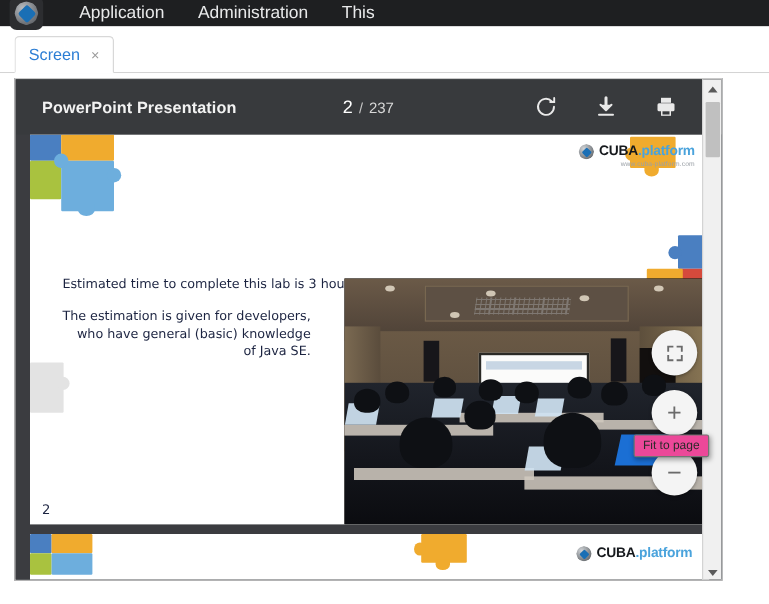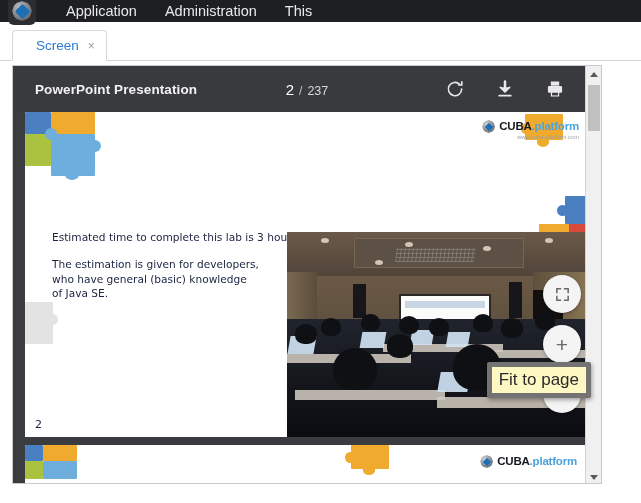--- a/index.html
+++ b/index.html
@@ -52,21 +52,21 @@
   .tabstrip {
     height: 39px; width: 641px;
     background: #ffffff;
     border-bottom: 1px solid #d4d4d4;
     display: flex; align-items: flex-end;
     padding-left: 12px;
   }
   .tab {
     display: flex; align-items: center;
     height: 31px;
-    padding: 0 11px 0 23px;
+    padding: 0 11px 0 11px;
     border: 1px solid #d8d8d8;
     border-bottom: 1px solid #ffffff;
     border-radius: 4px 4px 0 0;
     background: #ffffff;
     position: relative; top: 1px;
   }
   .tab-label { color: #2b7dd4; font-size: 13.5px; }
   .tab-close {
     color: #9b9b9b; font-size: 12px;
     margin-left: 9px; line-height: 1;
@@ -271,25 +271,25 @@
     background: #f4f4f4;
     display: flex; align-items: center; justify-content: center;
     box-shadow: 0 1px 3px rgba(0,0,0,.35);
     cursor: pointer;
   }
   .zbtn svg { display: block; }
   .zsign { font-size: 21px; color: #6b6b6b; line-height: 1; font-family: "Liberation Sans", sans-serif; }
 
   .tooltip {
     position: absolute; right: 12px; top: 250px;
-    background: #fef9c3;
-    border: 5px solid #737373;
+    background: #ec4899;
+    border: 1px solid #737373;
     border-radius: 2px;
     padding: 3px 7px;
-    font-size: 17px; color: #2a2a2a;
+    font-size: 10px; color: #2a2a2a;
     box-shadow: 1px 2px 4px rgba(0,0,0,.35);
     white-space: nowrap;
     z-index: 8;
   }
 
   
   .sbar {
     position: absolute; right: 0; top: 0;
     width: 16px; height: 419px;
     background: #f0f0f0;
@@ -409,21 +409,21 @@
         <div class="cuba-top">
           <div class="cuba">
             <span class="mark"></span>
             <span class="w1">CUBA</span>
             <span class="w2">.platform</span>
           </div>
           <div class="cuba-url">www.cuba-platform.com</div>
         </div>
 
         <div class="slide-p2">Estimated time to complete this lab is 3 hours.</div>
-        <div class="slide-p3" style="white-space:pre-line;">The estimation is given for developers,
+        <div class="slide-p3" style="white-space:pre-line;text-align:right;">The estimation is given for developers,
 who have general (basic) knowledge
 of Java SE.</div>
 
         <div class="slide-pagenum">2</div>
 
         <div class="photo">
           <div class="ph-ceiling"></div>
           <div class="ph-ceil-inset"></div>
           <div class="ph-grid"></div>
           <span class="ph-light" style="left:34px;top:6px;"></span>

